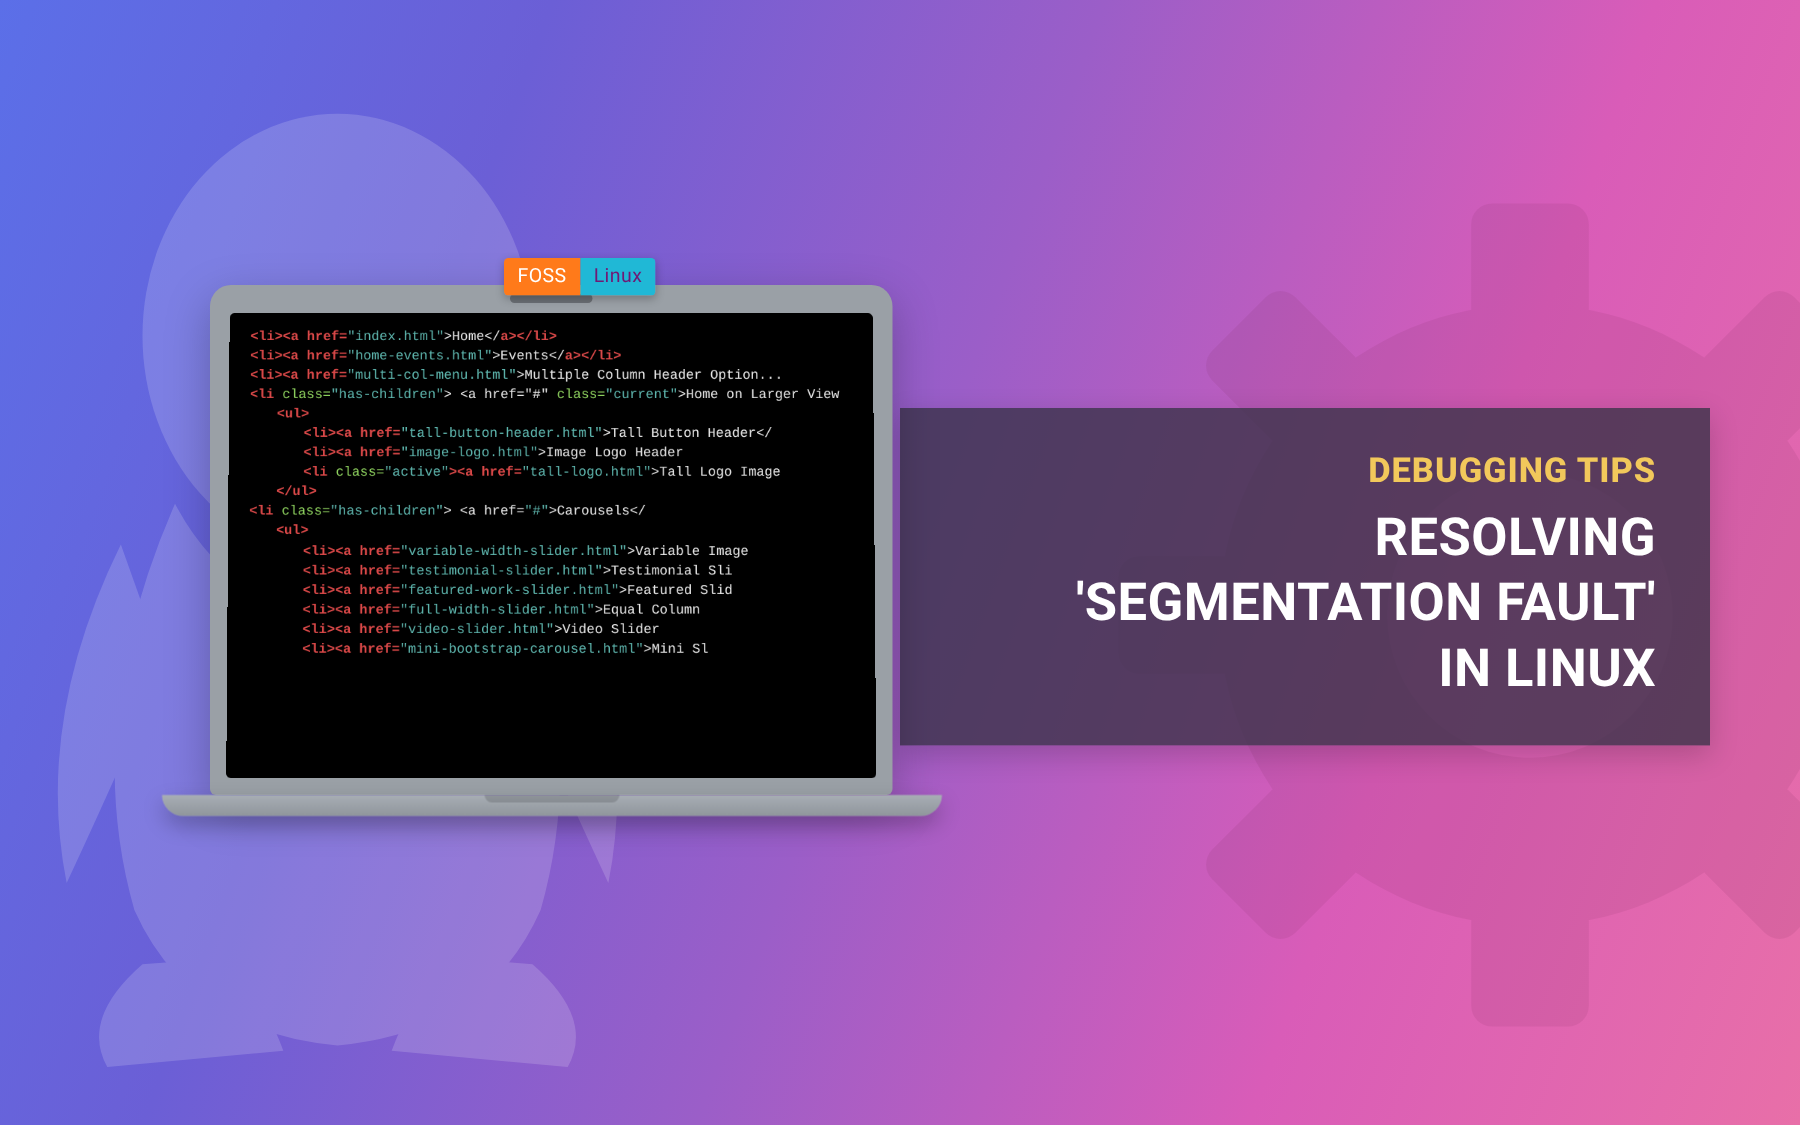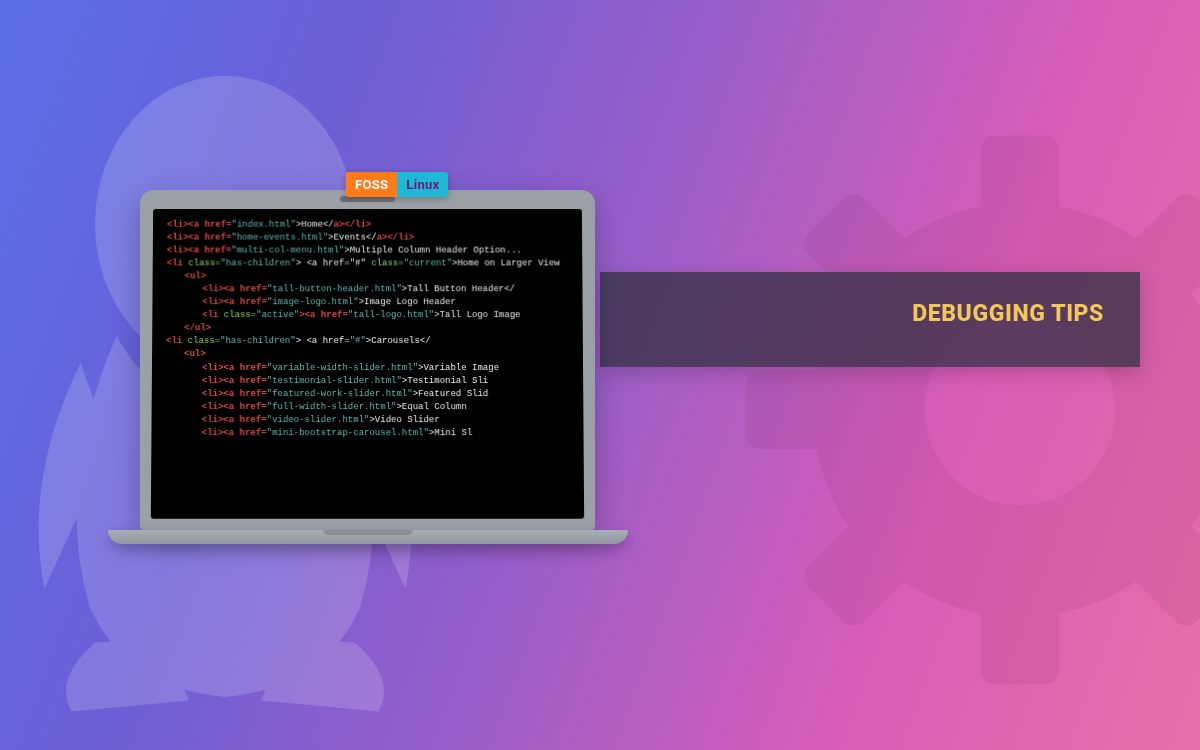--- a/index.html
+++ b/index.html
@@ -96,25 +96,25 @@
       left: 50%;
       transform: translateX(-50%);
       width: 90px;
       height: 5px;
       background: rgba(0,0,0,0.15);
       border-radius: 0 0 6px 6px;
     }
 
     .logo-badge {
       position: absolute;
-      left: 346px;
+      left: 336px;
       top: 172px;
       z-index: 5;
       display: flex;
-      font-weight: 700;
+      font-weight: 400;
       font-size: 13px;
       letter-spacing: 0.3px;
       box-shadow: 0 2px 6px rgba(0,0,0,0.25);
       border-radius: 3px;
       overflow: hidden;
       justify-content: space-between;
     }
     .logo-left {
       background: #ff7a1a;
       color: #fff;
@@ -221,13 +221,18 @@
       <div class="code-line" style="padding-left:36px"><span class="t-red">&lt;li&gt;&lt;a href=</span><span class="t-teal">"full-width-slider.html"</span><span class="t-white">&gt;Equal Column</span></div>
       <div class="code-line" style="padding-left:36px"><span class="t-red">&lt;li&gt;&lt;a href=</span><span class="t-teal">"video-slider.html"</span><span class="t-white">&gt;Video Slider</span></div>
       <div class="code-line" style="padding-left:36px"><span class="t-red">&lt;li&gt;&lt;a href=</span><span class="t-teal">"mini-bootstrap-carousel.html"</span><span class="t-white">&gt;Mini Sl</span></div>
     </div>
   </div>
   <div class="laptop-base"></div>
 </div>
 
 <div class="title-panel">
   <div class="title-kicker">DEBUGGING TIPS</div>
+  <div class="title-main">
+    <span>RESOLVING</span><br>
+    <span>'SEGMENTATION FAULT'</span><br>
+    <span>IN LINUX</span>
+  </div>
 </div>
 
 </body></html>

